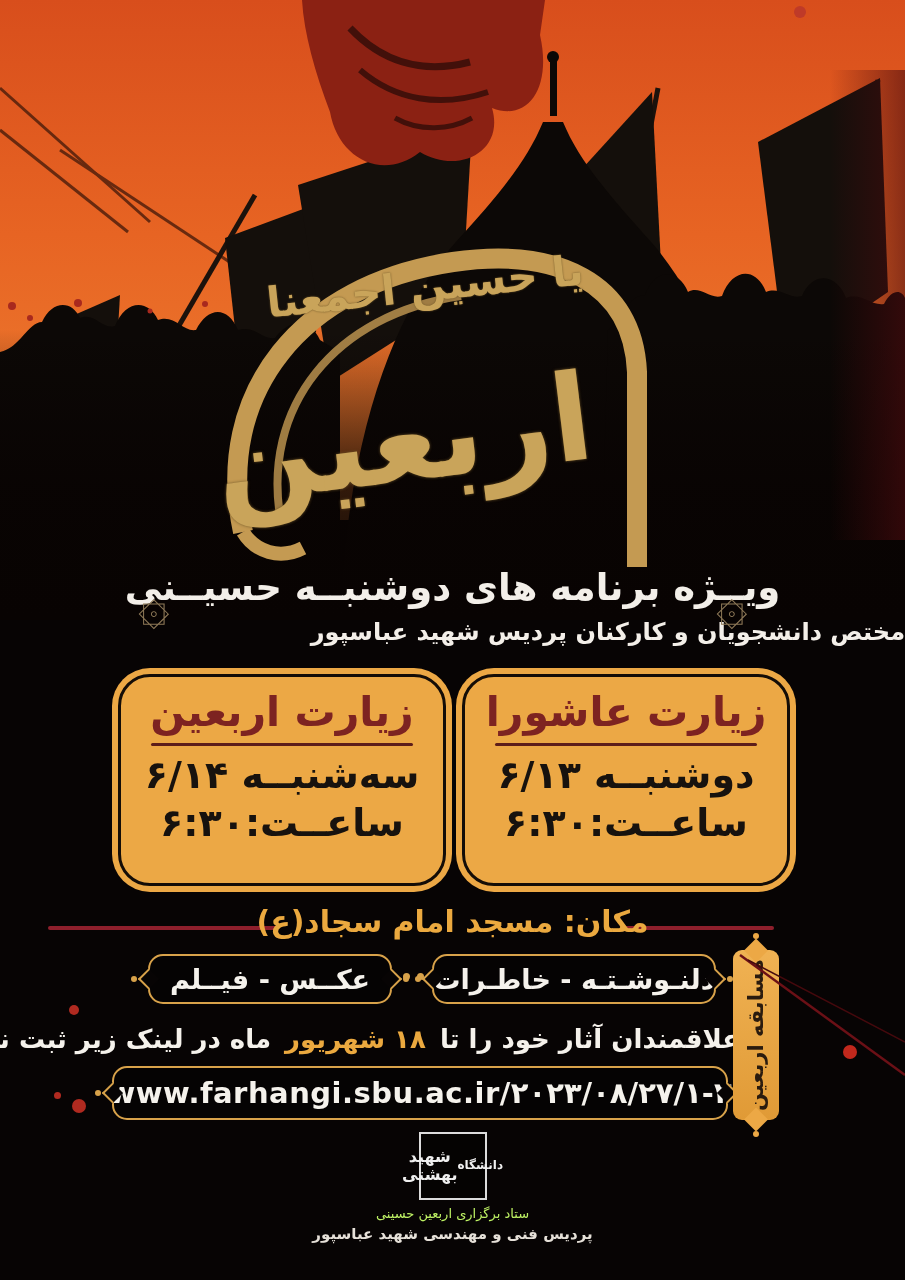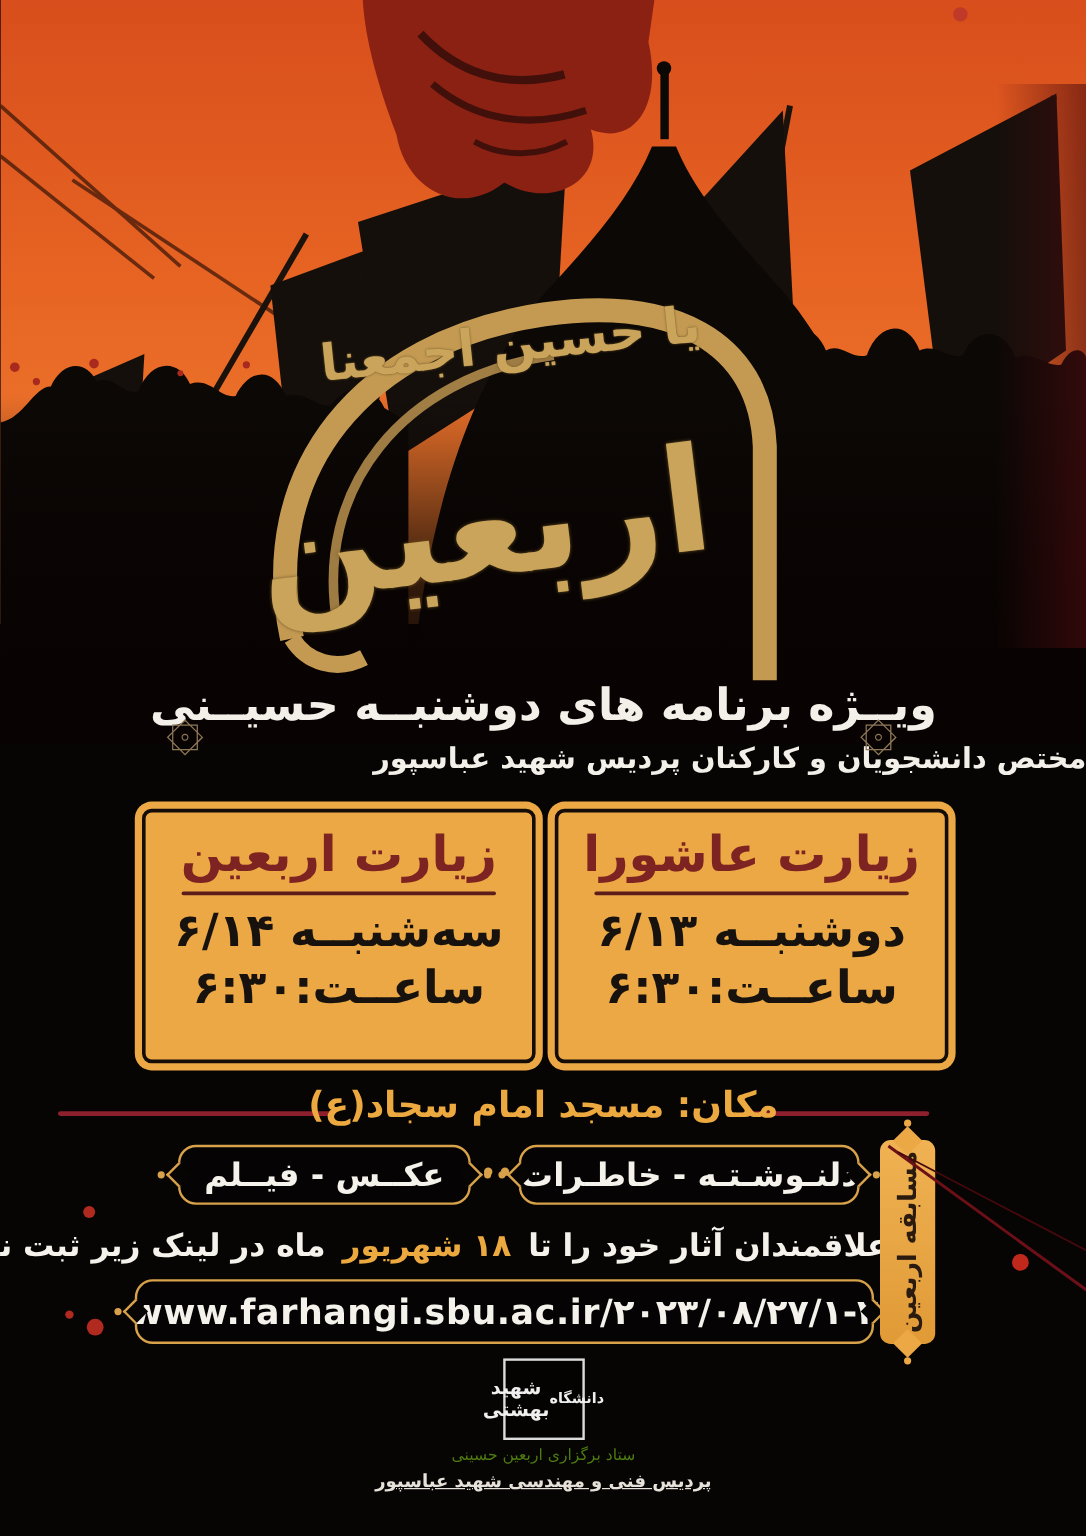--- a/index.html
+++ b/index.html
@@ -33,21 +33,21 @@
     font-size:24px;font-weight:bold;color:#f3efe9;white-space:nowrap;
   }
   .ornament{
     position:absolute;top:578px;font-size:54px;color:#8d7857;line-height:1;
   }
   .ornament.left{left:138px;}
   .ornament.right{left:716px;}
   
   .card{
     position:absolute;top:674px;width:322px;height:206px;
-    background:#eca845;border:3px solid #140d07;border-radius:8px;
+    background:#eca845;border:3px solid #140d07;border-radius:32px;
     box-shadow:0 0 0 6px #eca845;text-align:center;
   }
   .card.right{left:462px;}
   .card.left{left:118px;}
   .card-title{
     margin-top:12px;font-size:41px;font-weight:bold;color:#7d2321;
     line-height:1.15;white-space:nowrap;
   }
   .card-divider{width:262px;height:3px;background:#5d1d1a;border-radius:2px;margin:7px auto 6px auto;}
   .card-date,.card-time{
@@ -115,25 +115,25 @@
   .logo-box{
     position:absolute;left:50%;top:1132px;transform:translateX(-50%);
     width:64px;height:64px;border:2px solid #dcdcdc;background:#050302;
     display:flex;align-items:center;justify-content:center;
     color:#efefef;text-align:center;line-height:1.15;
   }
   .logo-box .l1{font-size:12px;font-weight:bold;}
   .logo-box .l2{font-size:16px;font-weight:bold;}
   .footer-line1{
     position:absolute;left:0;right:0;top:1206px;text-align:center;
-    font-size:13px;color:#4d7c0f;white-space:nowrap;
+    font-size:13px;color:#bef264;white-space:nowrap;
   }
   .footer-line2{
     position:absolute;left:0;right:0;top:1225px;text-align:center;
-    font-size:15px;font-weight:bold;color:#e6e1d9;white-space:nowrap;text-decoration:underline;
+    font-size:15px;font-weight:bold;color:#e6e1d9;white-space:nowrap;
   }
 </style>
 </head>
 <body>
 
 <div class="poster">
 
   <svg class="sky" width="905" height="620" viewBox="0 0 905 620" aria-hidden="true">
     <defs>
       <linearGradient id="skyg" x1="0" y1="0" x2="0" y2="1">

